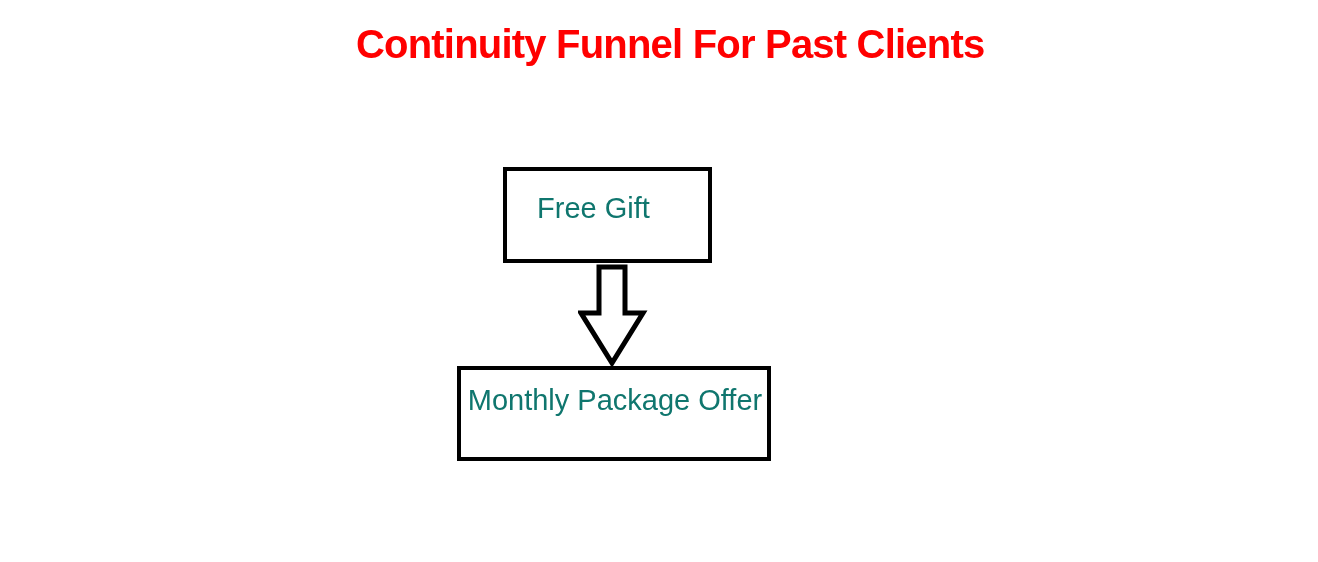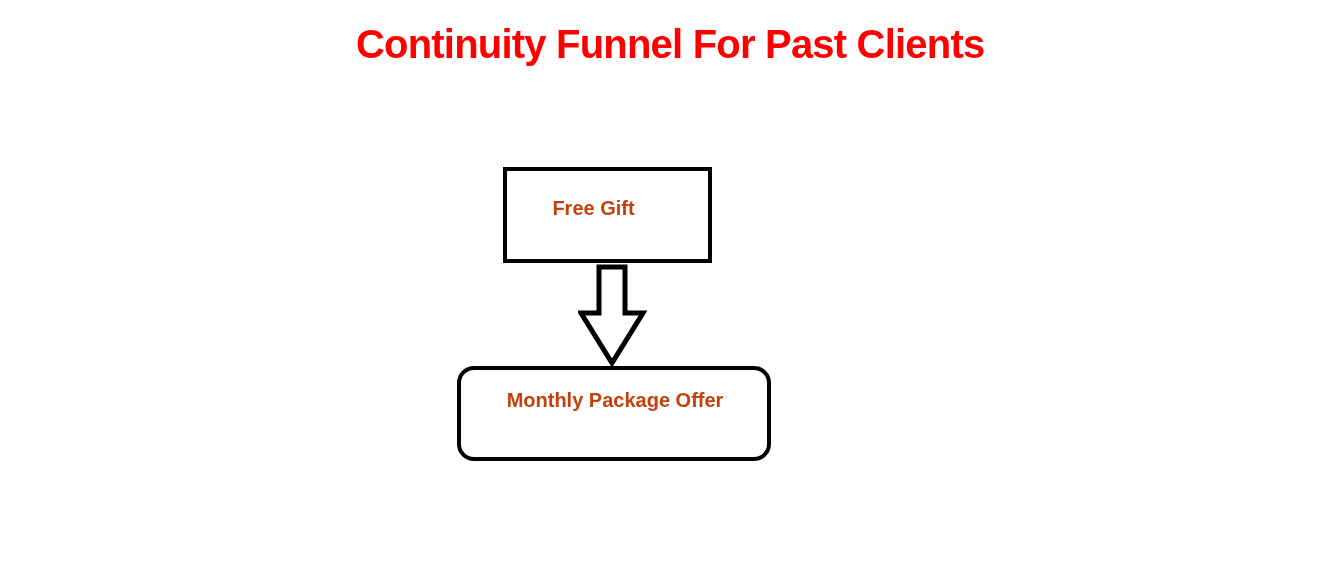--- a/index.html
+++ b/index.html
@@ -30,40 +30,39 @@
   .node {
     position: absolute;
     box-sizing: border-box;
     background: #ffffff;
     border: 4px solid #000000;
     display: flex;
     align-items: center;
     justify-content: center;
   }
   .node-label {
-    font-size: 20px;
-    font-weight: bold;
-    color: #c2410c;
+    font-size: 29px;
+    font-weight: normal;
+    color: #0f766e;
     white-space: nowrap;
   }
   .node-free-gift {
     left: 503px;
     top: 167px;
     width: 209px;
     height: 96px;
   }
   .node-free-gift .node-label {
     transform: translate(-14px, -7px);
   }
   .node-monthly-package {
     left: 457px;
     top: 366px;
     width: 314px;
     height: 95px;
-    border-radius: 17px;
   }
   .node-monthly-package .node-label {
     transform: translate(1px, -13px);
   }
   .connector-arrow {
     position: absolute;
     left: 578px;
     top: 263px;
     width: 72px;
     height: 104px;

